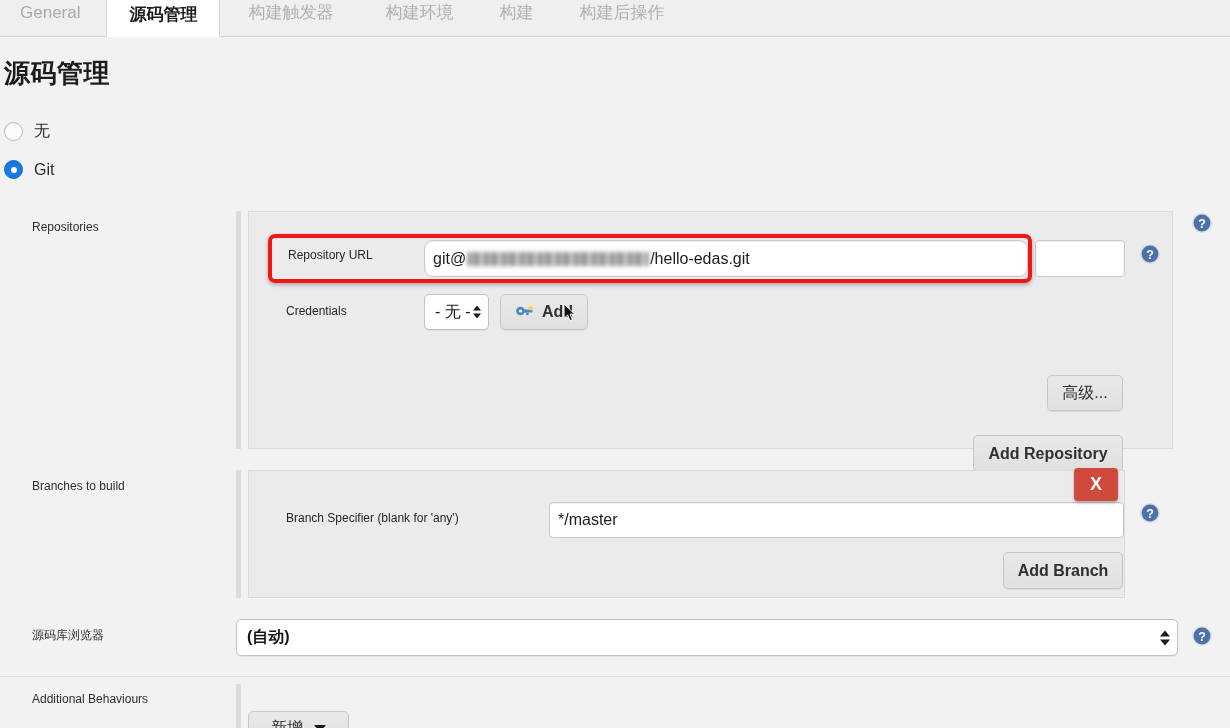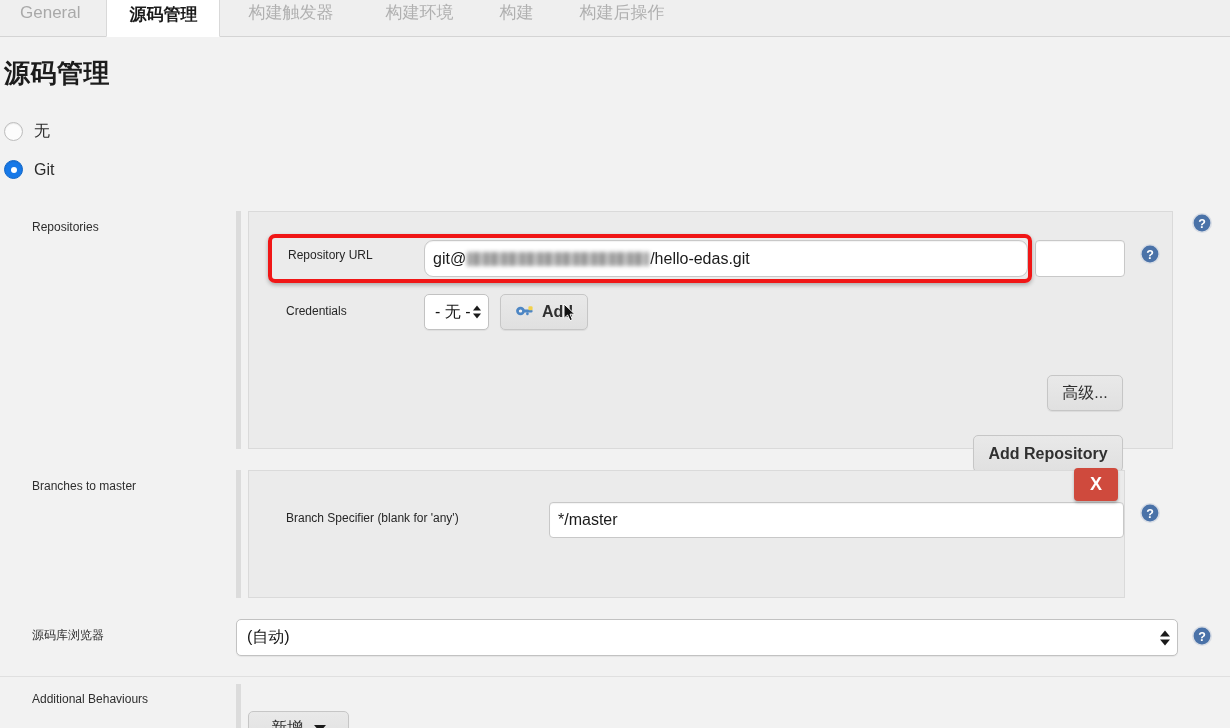--- a/index.html
+++ b/index.html
@@ -294,45 +294,48 @@
   </span>
 
   <div class="btn plain" style="left:1047px; top:349px; width:76px; height:36px;">
     <span>高级...</span>
   </div>
 
   <div class="btn" style="left:973px; top:403px; width:150px; height:37px;margin-top:32px;">
     <span>Add Repository</span>
   </div>
 
-  <div class="row-label" style="top:479px;">Branches to master</div>
+  <div class="row-label" style="top:479px;">Branches to build</div>
   <div class="rail" style="left:236px; top:470px; height:128px;"></div>
 
   <div class="panel" style="left:248px; top:470px; width:877px; height:128px;"></div>
 
   <div class="xbtn" style="left:1074px; top:468px; width:44px; height:33px;">
     <span>X</span>
   </div>
 
   <div class="fld-label" style="left:286px; top:511px;">Branch Specifier (blank for 'any')</div>
 
   <div class="txtinput" style="left:549px; top:502px; width:575px; height:36px;">*/master</div>
 
   <div class="help" style="left:1139px; top:502px;">
     <svg width="22" height="22" viewBox="0 0 22 22" aria-hidden="true">
       <circle cx="11" cy="11" r="10" fill="#d8dde5"></circle>
       <circle cx="11" cy="11" r="8.4" fill="#4a72a8"></circle>
       <text x="11" y="15.6" text-anchor="middle" font-size="12.5" font-weight="bold" fill="#ffffff" font-family="'Liberation Sans',sans-serif">?</text>
     </svg>
   </div>
 
+  <div class="btn" style="left:1003px; top:552px; width:120px; height:37px;">
+    <span>Add Branch</span>
+  </div>
 
   <div class="row-label" style="top:627px;">源码库浏览器</div>
 
-  <div class="selectbox" style="left:236px; top:619px; width:942px; height:37px;">
+  <div class="selectbox" style="left:236px; top:619px; width:942px; height:37px;font-weight:bold;">
     <span>(自动)</span>
     <span class="stepper">
       <span class="tri-up"></span>
       <span class="tri-dn"></span>
     </span>
   </div>
 
   <div class="help" style="left:1191px; top:625px;">
     <svg width="22" height="22" viewBox="0 0 22 22" aria-hidden="true">
       <circle cx="11" cy="11" r="10" fill="#d8dde5"></circle>

